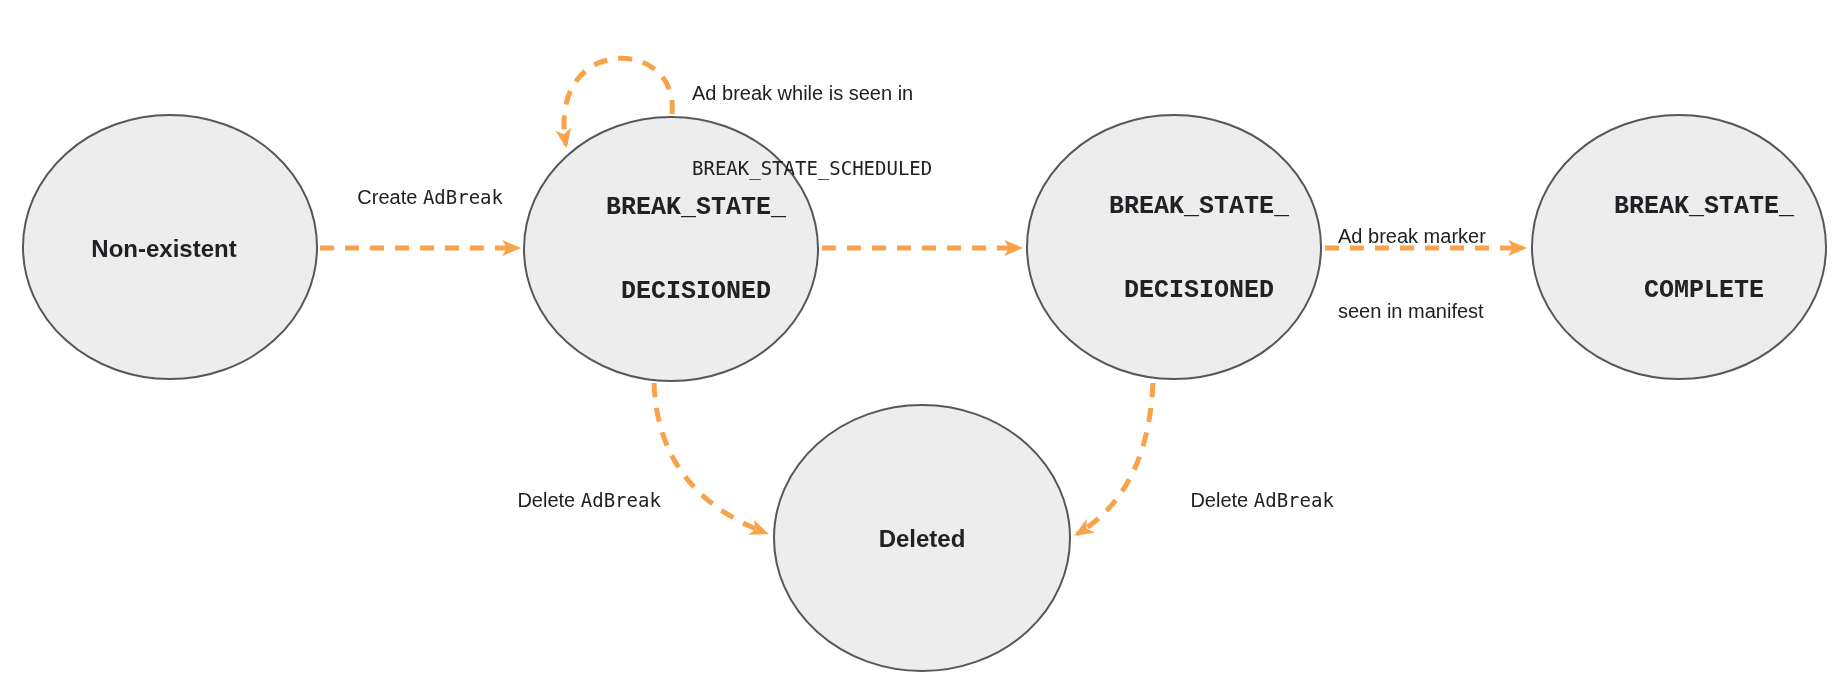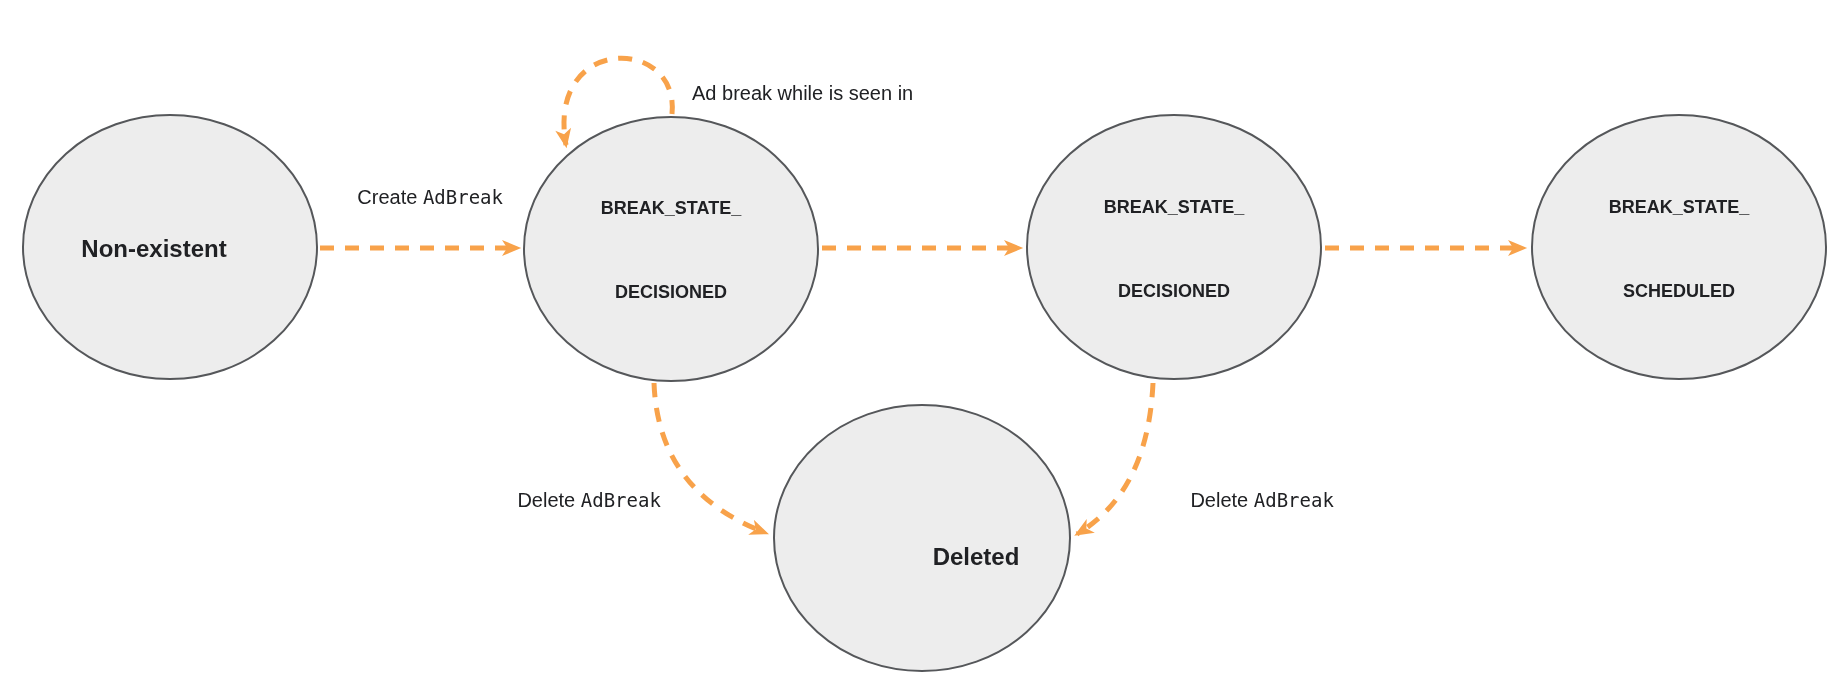--- a/index.html
+++ b/index.html
@@ -34,23 +34,24 @@
   .node-label {
     position: absolute;
     transform: translate(-50%, -50%);
     text-align: center;
     font-weight: bold;
     white-space: pre;
     color: var(--text, #202124);
   }
   .node-label.sans { font-size: 24px; line-height: 28px; }
   .node-label.monolbl {
-    font-family: Liberation Sans, sans-serif;
-    font-size: 18px;
+    font-family: Liberation Mono, monospace;
+    font-size: 25px;
     line-height: 28px;
+    margin-left: 25px;
   }
 </style>
 </head>
 <body>
 
 <div class="canvas">
 
   <svg class="layer" width="1844" height="687" viewBox="0 0 1844 687">
     <defs>
       <marker id="arrow" viewBox="0 0 12 10" refX="10" refY="5" markerWidth="4.2" markerHeight="3.2" orient="auto">
@@ -65,48 +66,53 @@
     <ellipse class="node" cx="922" cy="538" rx="148" ry="133"></ellipse>
 
     <path class="edge" d="M 320 248 L 518 248" marker-end="url(#arrow)"></path>
     <path class="edge" d="M 672 114 C 680 36, 546 34, 566 145" marker-end="url(#arrow)"></path>
     <path class="edge" d="M 822 248 L 1020 248" marker-end="url(#arrow)"></path>
     <path class="edge" d="M 1325 248 L 1524 248" marker-end="url(#arrow)"></path>
     <path class="edge" d="M 654 383 Q 658 492, 766 533" marker-end="url(#arrow)"></path>
     <path class="edge" d="M 1153 383 Q 1148 492, 1077 534" marker-end="url(#arrow)"></path>
   </svg>
 
-  <div class="node-label sans" style="left:154px; top:249px;">Non-existent</div>
+  <div class="node-label sans" style="left:164px; top:249px;">Non-existent</div>
 
   <div class="node-label monolbl" style="left:671px; top:250px;">
     <div>BREAK_STATE_</div>
     <div>DECISIONED</div>
   </div>
 
   <div class="node-label monolbl" style="left:1174px; top:249px;">
     <div>BREAK_STATE_</div>
     <div>DECISIONED</div>
   </div>
 
   <div class="node-label monolbl" style="left:1679px; top:249px;">
     <div>BREAK_STATE_</div>
-    <div>SCHEDULED</div>
+    <div>COMPLETE</div>
   </div>
 
-  <div class="node-label sans" style="left:976px; top:539px;margin-top:18px;">Deleted</div>
+  <div class="node-label sans" style="left:922px; top:539px;">Deleted</div>
 
   <div class="lbl center" style="left:419px; top:197px;">
     <span>Create </span><span class="mono">AdBreak</span>
   </div>
 
   <div class="lbl" style="left:692px; top:31px;">
     <div>Ad break while is seen in</div>
+    <div class="mono">BREAK_STATE_SCHEDULED</div>
   </div>
 
 
+  <div class="lbl" style="left:1338px; top:174px;">
+    <div>Ad break marker</div>
+    <div>seen in manifest</div>
+  </div>
 
   <div class="lbl center" style="left:578px; top:500px;">
     <span>Delete </span><span class="mono">AdBreak</span>
   </div>
 
   <div class="lbl center" style="left:1251px; top:500px;">
     <span>Delete </span><span class="mono">AdBreak</span>
   </div>
 
 </div>

